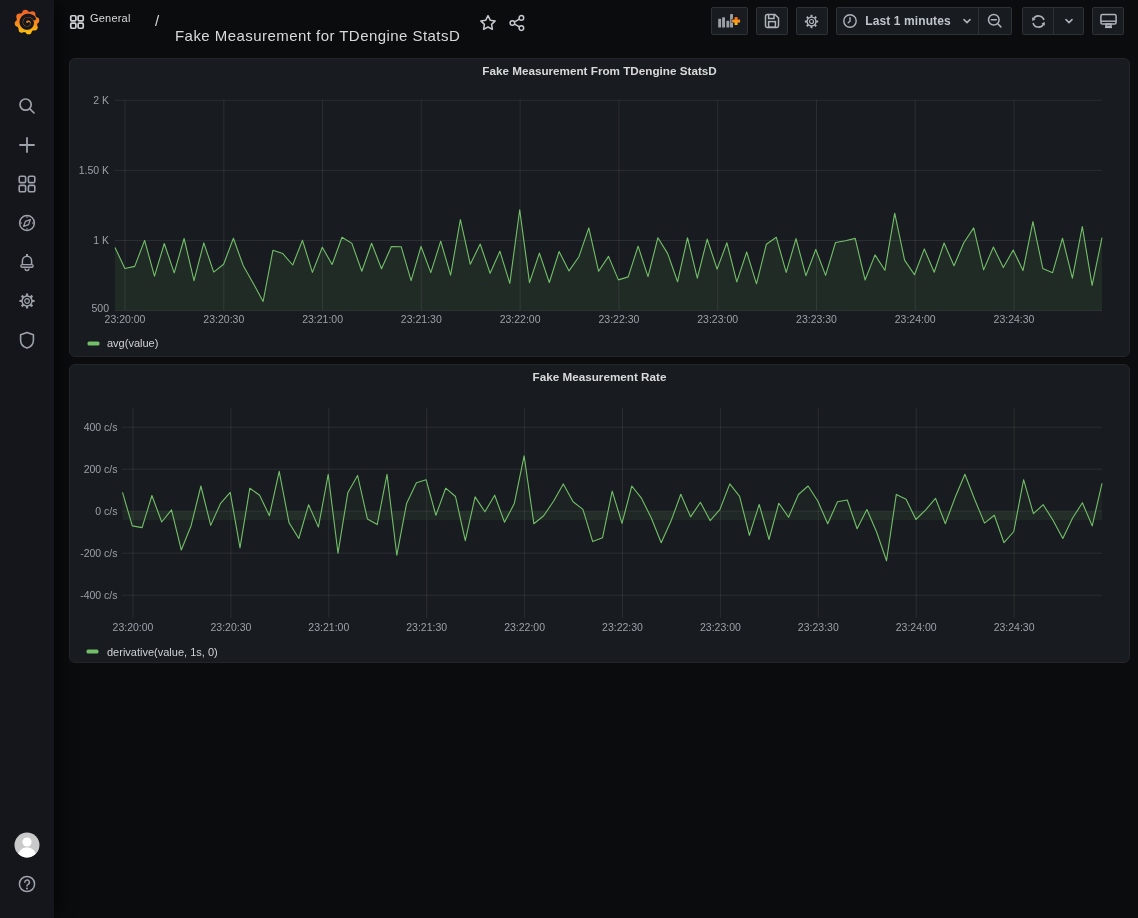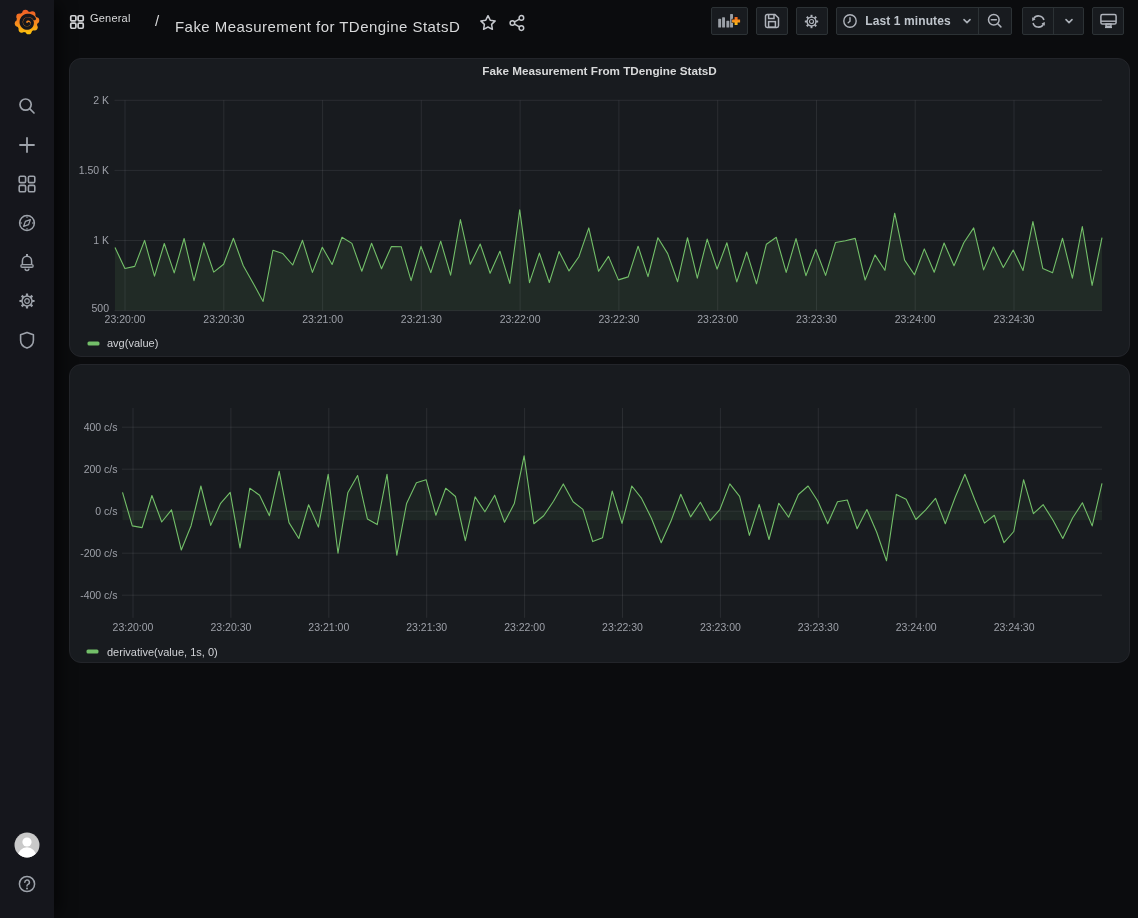--- a/index.html
+++ b/index.html
@@ -1,19 +1,19 @@
 <!DOCTYPE html>
 <html><head><meta charset="utf-8"><style>
 * { margin:0; padding:0; box-sizing:border-box; }
 html,body { width:1138px; height:918px; background:#0b0c0e; font-family:"Liberation Sans",sans-serif; position:relative; overflow:hidden; }
 .sidebar { position:absolute; left:0; top:0; width:54px; height:918px; background:#15161c; box-shadow:10px 0 16px -4px rgba(0,0,0,0.55); }
 .sicon { position:absolute; left:50%; transform:translate(-50%,-50%); }
 .navbar { position:absolute; left:54px; top:0; width:1084px; height:44px; }
 .btn { position:absolute; top:7px; height:28px; background:#181b1f; border:1px solid #2c3235; border-radius:2px; display:flex; align-items:center; justify-content:center; }
-.panel { position:absolute; left:69px; width:1061px; height:299px; background:#181b1f; border:1px solid #23252a; border-radius:12px; }
+.panel { position:absolute; left:69px; width:1061px; height:299px; background:#181b1f; border:1px solid #23252a; border-radius:6px; }
 .ptitle { position:absolute; top:4.5px; left:0; width:100%; text-align:center; font-size:11.7px; font-weight:bold; color:#d8d9da; letter-spacing:0px; }
 svg { display:block; }
 .btn svg { flex:none; }
 </style></head><body>
 
 <div class="sidebar">
   <div class="sicon" style="top:22px">
       <svg width="26" height="26" viewBox="0 0 26 26">
 <defs>
           <linearGradient id="lg" x1="0" y1="0" x2="0" y2="26" gradientUnits="userSpaceOnUse">
@@ -114,21 +114,21 @@
   <div style="position:absolute;left:15px;top:14px">
       <svg width="16" height="16" viewBox="0 0 16 16" style="">
         <rect x="1.7600000000000002" y="1.7600000000000002" width="5.120000000000001" height="5.120000000000001" rx="1.1199999999999999" fill="none" stroke="#d0d1d4" stroke-width="1.7"></rect>
         <rect x="9.120000000000001" y="1.7600000000000002" width="5.120000000000001" height="5.120000000000001" rx="1.1199999999999999" fill="none" stroke="#d0d1d4" stroke-width="1.7"></rect>
         <rect x="1.7600000000000002" y="9.120000000000001" width="5.120000000000001" height="5.120000000000001" rx="1.1199999999999999" fill="none" stroke="#d0d1d4" stroke-width="1.7"></rect>
         <rect x="9.120000000000001" y="9.120000000000001" width="5.120000000000001" height="5.120000000000001" rx="1.1199999999999999" fill="none" stroke="#d0d1d4" stroke-width="1.7"></rect>
       </svg>
     </div>
   <div style="position:absolute;left:36px;top:11.5px;font-size:11px;color:#d8d9da;letter-spacing:0.2px;white-space:nowrap">General</div>
   <div style="position:absolute;left:101px;top:11.5px;font-size:15px;color:#d8d9da">/</div>
-  <div style="position:absolute;left:121px;top:18px;font-size:15px;color:#d8d9da;letter-spacing:0.45px;white-space:nowrap">Fake Measurement for TDengine StatsD</div>
+  <div style="position:absolute;left:121px;top:27px;font-size:15px;color:#d8d9da;letter-spacing:0.45px;white-space:nowrap">Fake Measurement for TDengine StatsD</div>
   <div style="position:absolute;left:425px;top:14px">
       <svg width="18" height="18" viewBox="0 0 18 18" style="">
         <path d="M9 1.7 L11.2 6.2 L16.2 6.9 L12.6 10.4 L13.4 15.3 L9 13 L4.6 15.3 L5.4 10.4 L1.8 6.9 L6.8 6.2 Z" fill="none" stroke="#c5c8cd" stroke-width="1.5" stroke-linejoin="round"></path>
       </svg>
     </div>
   <div style="position:absolute;left:454px;top:14px">
       <svg width="18" height="18" viewBox="0 0 18 18" style="">
         <g stroke="#c5c8cd" stroke-width="1.5" fill="none">
 <circle cx="4.4" cy="9" r="2.3"></circle>
           <circle cx="13.4" cy="3.9" r="2.3"></circle>
@@ -255,20 +255,21 @@
       <text x="647.7" y="264" text-anchor="middle" font-size="10.5" fill="#9da0a8">23:23:00</text>
       <text x="746.5" y="264" text-anchor="middle" font-size="10.5" fill="#9da0a8">23:23:30</text>
       <text x="845.2" y="264" text-anchor="middle" font-size="10.5" fill="#9da0a8">23:24:00</text>
       <text x="944.0" y="264" text-anchor="middle" font-size="10.5" fill="#9da0a8">23:24:30</text>
       <rect x="17.5" y="282.5" width="12" height="4" rx="1.5" fill="#73bf69"></rect>
       <text x="37" y="287.5" font-size="11" fill="#d0d2d6">avg(value)</text>
     </svg>
 </div>
 
 <div class="panel" style="top:364px">
+  <div class="ptitle">Fake Measurement Rate</div>
   <svg width="1058" height="296" style="position:absolute;left:0;top:0">
       <line x1="52" y1="62.2" x2="1032" y2="62.2" stroke="rgba(204,204,220,0.10)" stroke-width="1"></line>
       <line x1="52" y1="104.2" x2="1032" y2="104.2" stroke="rgba(204,204,220,0.10)" stroke-width="1"></line>
       <line x1="52" y1="146.2" x2="1032" y2="146.2" stroke="rgba(204,204,220,0.10)" stroke-width="1"></line>
       <line x1="52" y1="188.2" x2="1032" y2="188.2" stroke="rgba(204,204,220,0.10)" stroke-width="1"></line>
       <line x1="52" y1="230.2" x2="1032" y2="230.2" stroke="rgba(204,204,220,0.10)" stroke-width="1"></line>
       <line x1="63.0" y1="43" x2="63.0" y2="252.8" stroke="rgba(204,204,220,0.10)" stroke-width="1"></line>
       <line x1="160.9" y1="43" x2="160.9" y2="252.8" stroke="rgba(204,204,220,0.10)" stroke-width="1"></line>
       <line x1="258.8" y1="43" x2="258.8" y2="252.8" stroke="rgba(204,204,220,0.10)" stroke-width="1"></line>
       <line x1="356.7" y1="43" x2="356.7" y2="252.8" stroke="rgba(204,204,220,0.10)" stroke-width="1"></line>

